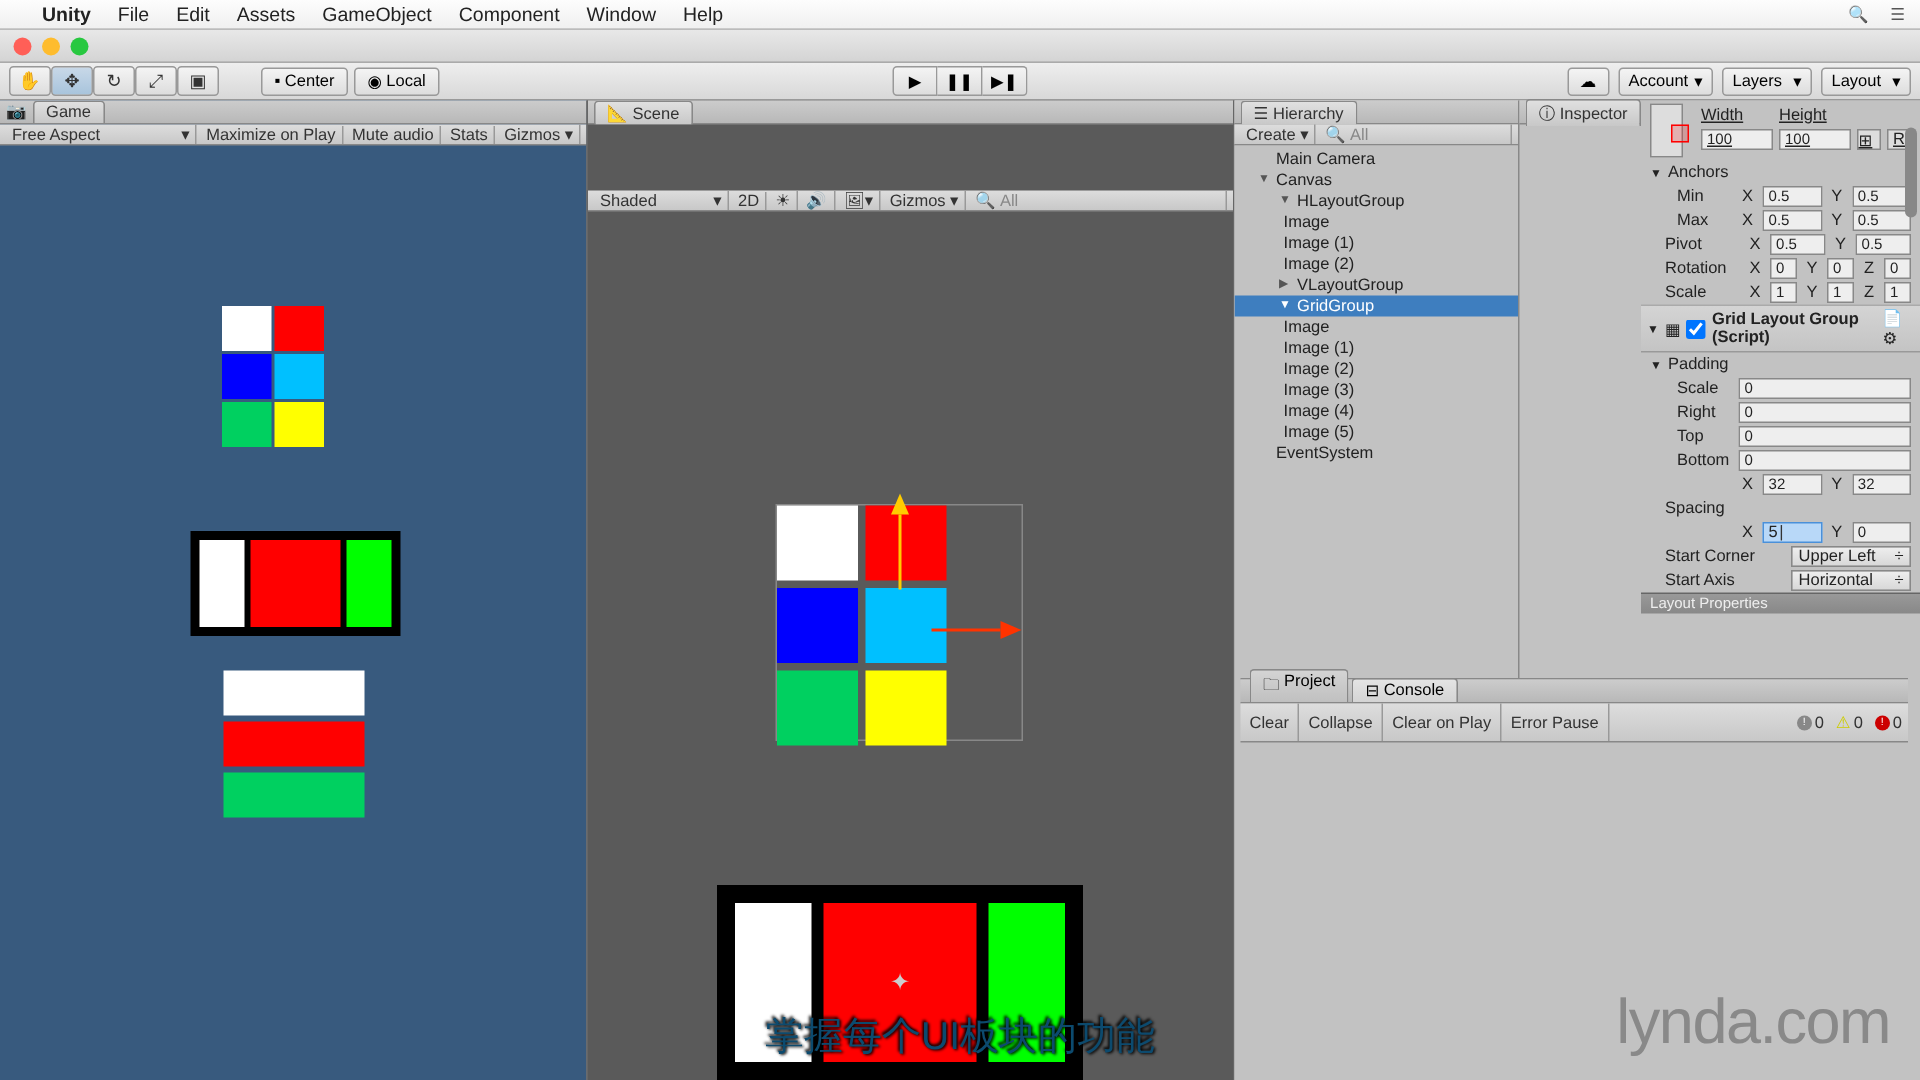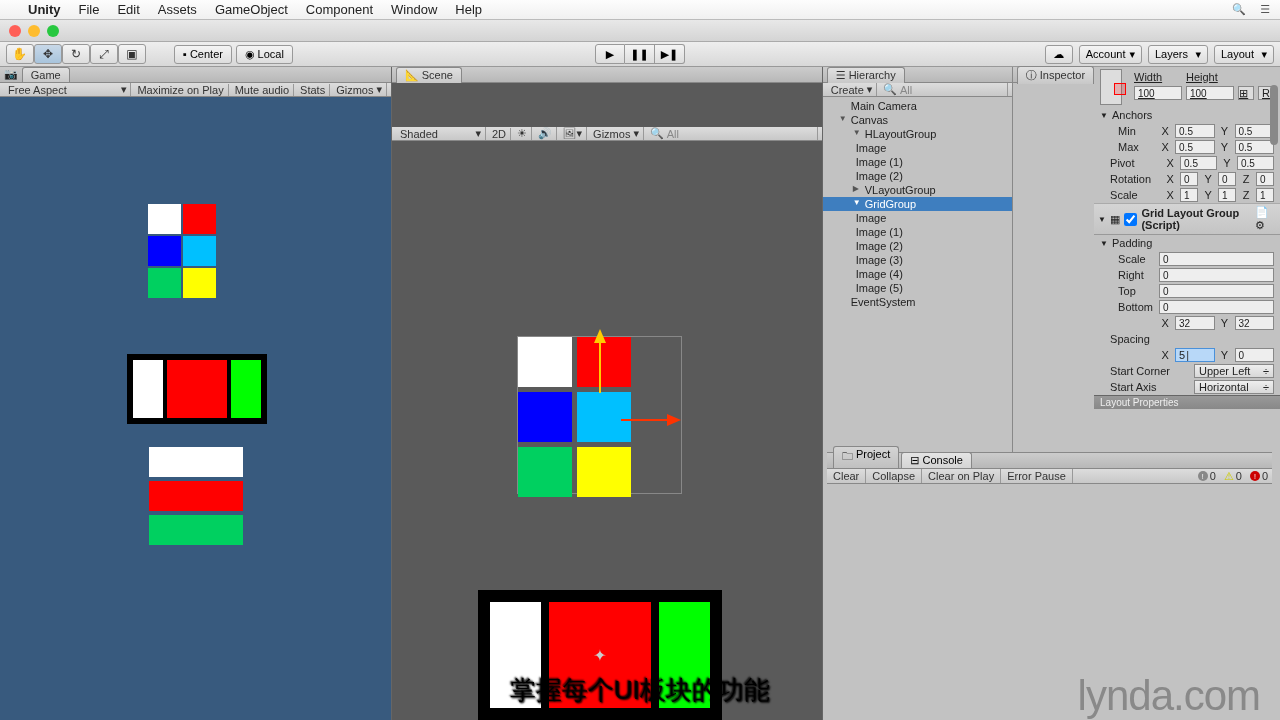--- a/index.html
+++ b/index.html
@@ -98,28 +98,28 @@
 .rect-anchor { width: 36px; height: 36px; border: 1px solid #888; background: #ddd; position: relative; margin: 2px 6px; }
 .rect-anchor::before { content:''; position:absolute; left:13px; top:13px; width:10px; height:10px; border:1px solid #f00; background:rgba(255,0,0,0.2); }
 
 .layout-props { background: linear-gradient(#999,#888); height:14px; padding:1px 6px; color:#eee; font-size:10px; border-top:1px solid #666; }
 
 
 .bottom-panel { position: absolute; bottom: 0; left: 827px; right: 8px; height: 268px; background: #c2c2c2; border-top: 1px solid #888; }
 .bottom-tabs { height: 16px; background: linear-gradient(#ccc,#b8b8b8); display: flex; align-items: flex-end; padding-left: 6px; gap: 2px; font-size: 10px; border-bottom:1px solid #888; }
 .btab { padding: 1px 8px; background: linear-gradient(#d4d4d4,#c0c0c0); border: 1px solid #888; border-bottom:none; border-radius: 3px 3px 0 0; display:flex; gap:3px; }
 .btab.active { background: linear-gradient(#e4e4e4,#d4d4d4); }
-.console-toolbar { height:15px; background: linear-gradient(#ddd,#c8c8c8); border-bottom:1px solid #888; display:flex; align-items:center; font-size:9px; color:#333; }
+.console-toolbar { height:26px; background: linear-gradient(#ddd,#c8c8c8); border-bottom:1px solid #888; display:flex; align-items:center; font-size:9px; color:#333; }
 .ct-btn { padding: 0 6px; border-right: 1px solid #999; height:100%; display:flex; align-items:center; }
 .ct-right { margin-left:auto; display:flex; }
 .ct-icon { padding: 0 4px; display:flex; align-items:center; gap:2px; }
 
 
-.watermark { position: absolute; right: 20px; bottom: 0; font-size: 42px; color: rgba(80,80,80,0.5); font-family: Arial; letter-spacing: -1px; }
-.subtitle { position: absolute; left: 50%; bottom: 12px; transform: translateX(-50%); color: #000000; font-size: 26px; text-shadow: 1px 1px 2px #000, -1px -1px 2px #000; font-family: "Microsoft YaHei", sans-serif; }
+.watermark { position: absolute; right: 20px; bottom: 15px; font-size: 42px; color: rgba(80,80,80,0.5); font-family: Arial; letter-spacing: -1px; }
+.subtitle { position: absolute; left: 50%; bottom: 12px; transform: translateX(-50%); color: #0c4a6e; font-size: 26px; text-shadow: 1px 1px 2px #000, -1px -1px 2px #000; font-family: "Microsoft YaHei", sans-serif; }
 
 .scrollbar-fake { position:absolute; right:2px; top:18px; width:8px; height:60px; background:#888; border-radius:4px; }
 </style>
 </head>
 <body>
 
 <div class="mac-menubar">
   <span class="mac-apple"></span>
   <span class="mac-menu-item bold">Unity</span>
   <span class="mac-menu-item">File</span>

